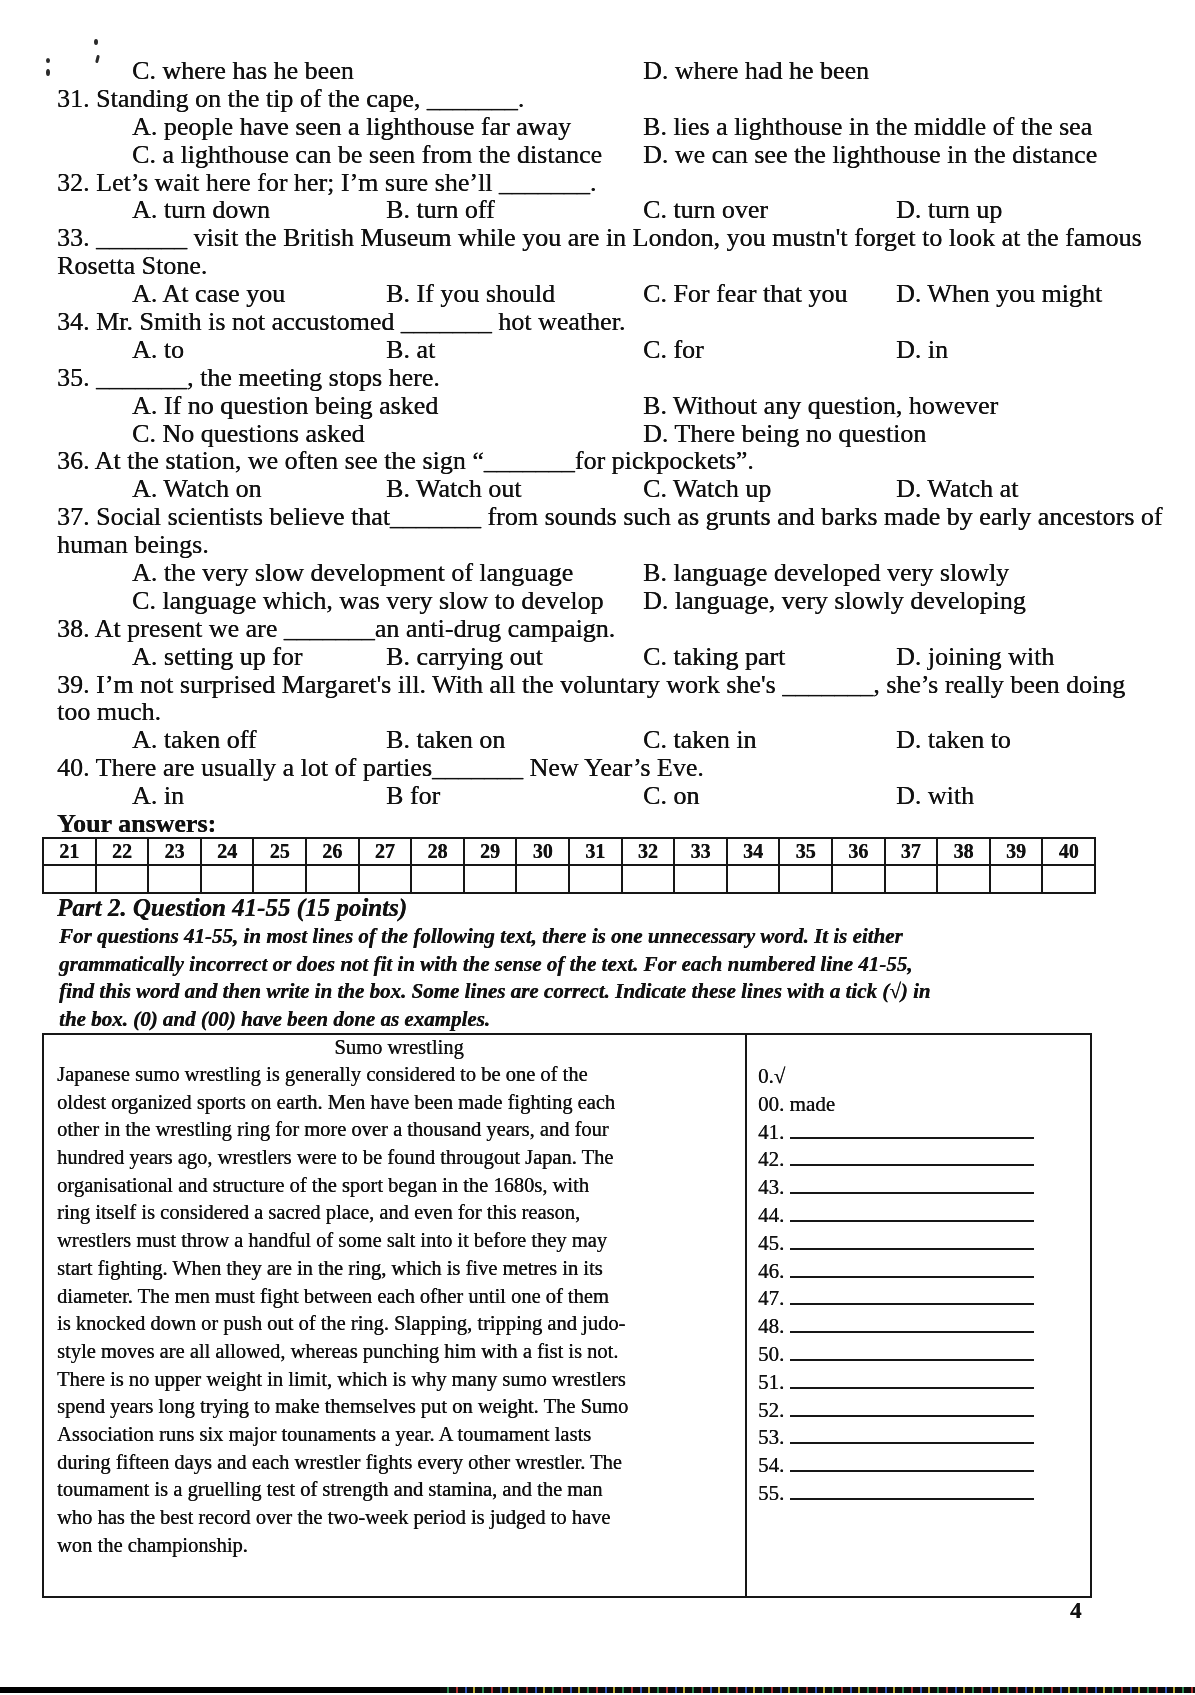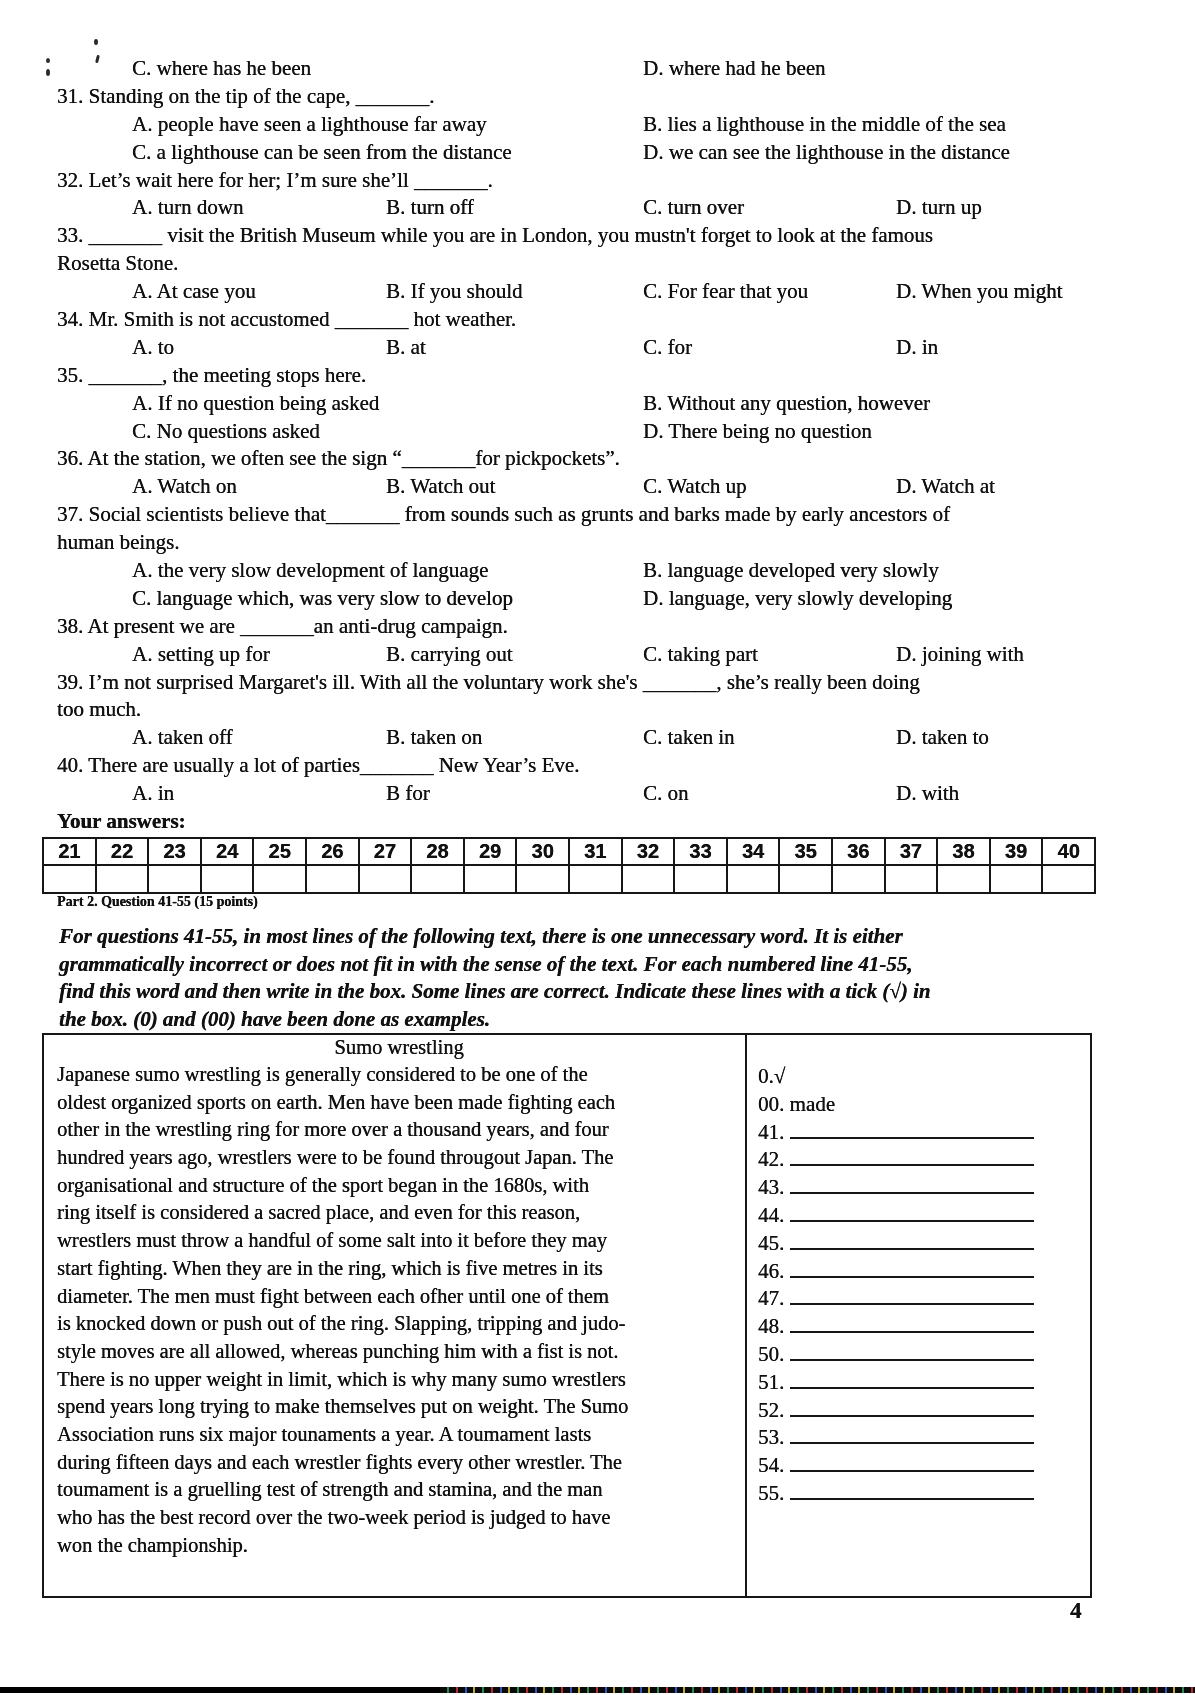--- a/index.html
+++ b/index.html
@@ -5,42 +5,42 @@
   html,body{margin:0;padding:0;background:#e8e8e8;}
   .page{
     position:relative;
     width:1195px;height:1695px;
     background:#ffffff;
     font-family:"Liberation Serif", serif;
     color:#111;
     overflow:hidden;
     text-shadow:0.3px 0 0 currentColor;
   }
-  .content{position:absolute;left:57px;top:56px;width:1038px;font-size:21px;}
+  .content{position:absolute;left:57px;top:56px;width:1038px;font-size:26px;}
   .l{position:relative;height:27.9px;white-space:nowrap;}
   .l > span{position:absolute;top:0;}
   .s{left:0;}
   .o1{left:75px;}
   .o2{left:329px;}
   .o3{left:586px;}
   .o4{left:839px;}
   .bold{font-weight:700;}
 
   table.anstable{
     position:absolute;left:42px;top:837px;width:1054px;
     border-collapse:collapse;table-layout:fixed;
-    font-family:Liberation Sans, sans-serif;
+    font-family:Liberation Serif, serif;
   }
   table.anstable td{
     border:2px solid #161616;text-align:center;vertical-align:middle;
     font-weight:700;font-size:20px;height:25px;padding:0;
   }
   table.anstable tr.empty td{height:26px;font-weight:400;}
 
-  .p2h{position:absolute;left:57px;top:894px;font-size:14px;font-weight:700;white-space:nowrap;}
+  .p2h{position:absolute;left:57px;top:894px;font-size:25px;font-weight:700;font-style:italic;white-space:nowrap;}
   .instr{position:absolute;left:59px;top:924px;width:1036px;font-size:21px;font-weight:700;font-style:italic;}
   .instr .il{height:27.5px;white-space:nowrap;}
 
   .sumo{position:absolute;left:42px;top:1033px;width:1046px;height:561px;border:2px solid #161616;}
   .sumo .divider{position:absolute;left:701px;top:0;height:100%;width:0;border-left:2px solid #161616;}
   .passage{position:absolute;left:13px;top:1px;width:684px;font-size:20.5px;}
   .passage .title{height:27px;text-align:center;}
   .passage .pl{height:27.7px;white-space:nowrap;}
   .ansbox{position:absolute;left:714px;top:29px;width:330px;font-size:21px;}
   .ansbox .al{height:27.8px;white-space:nowrap;}

